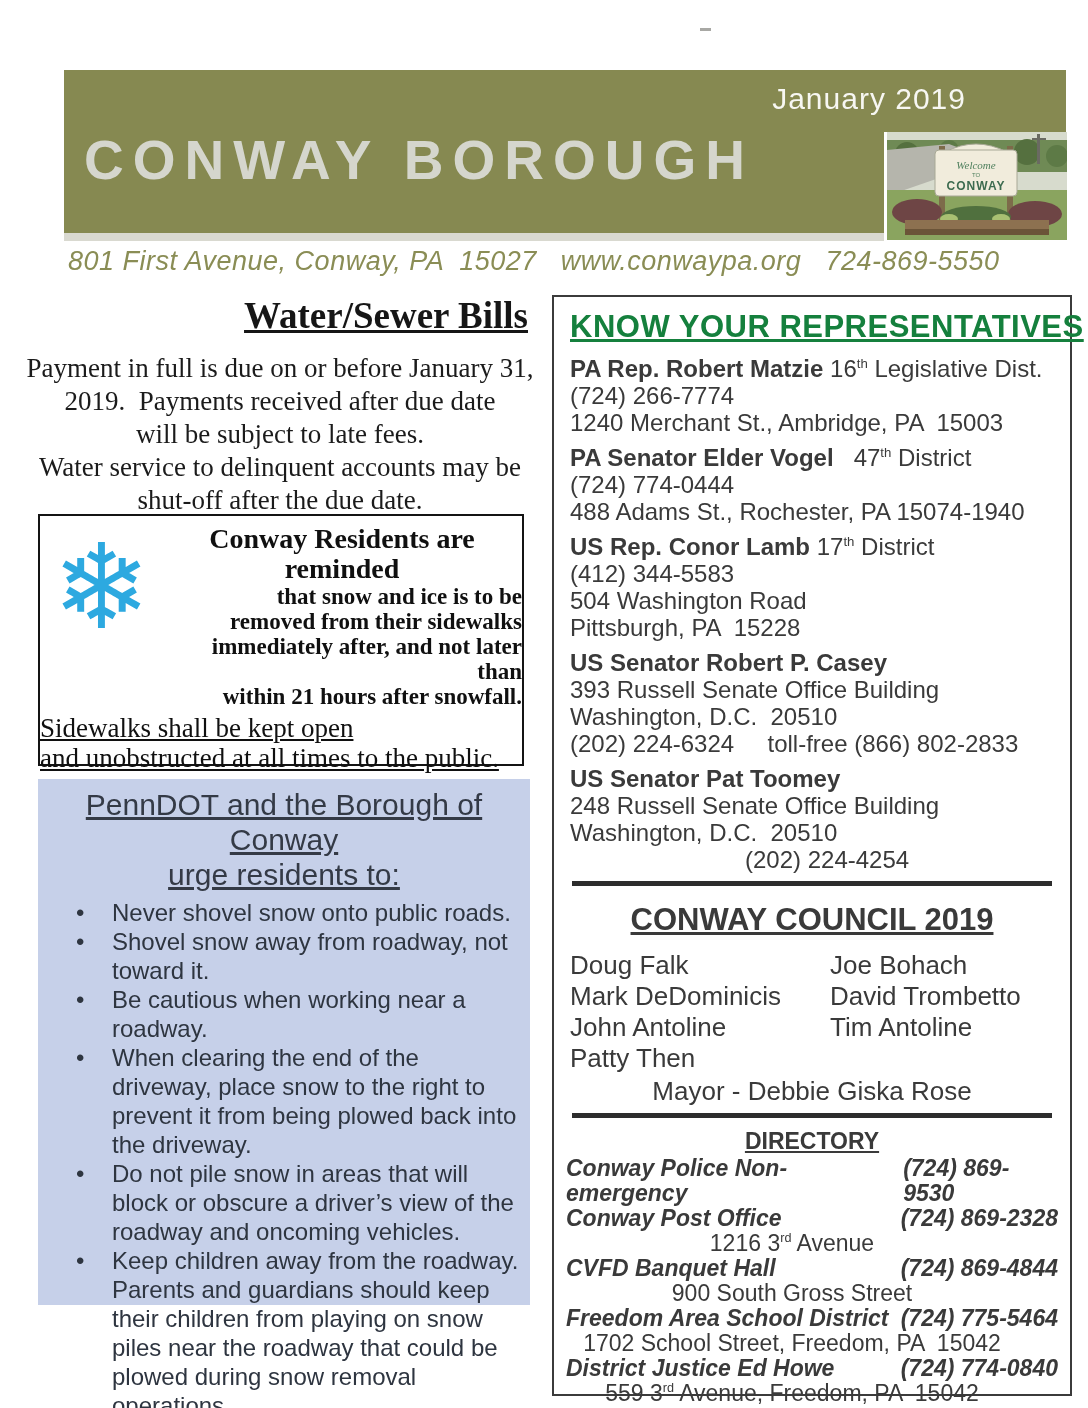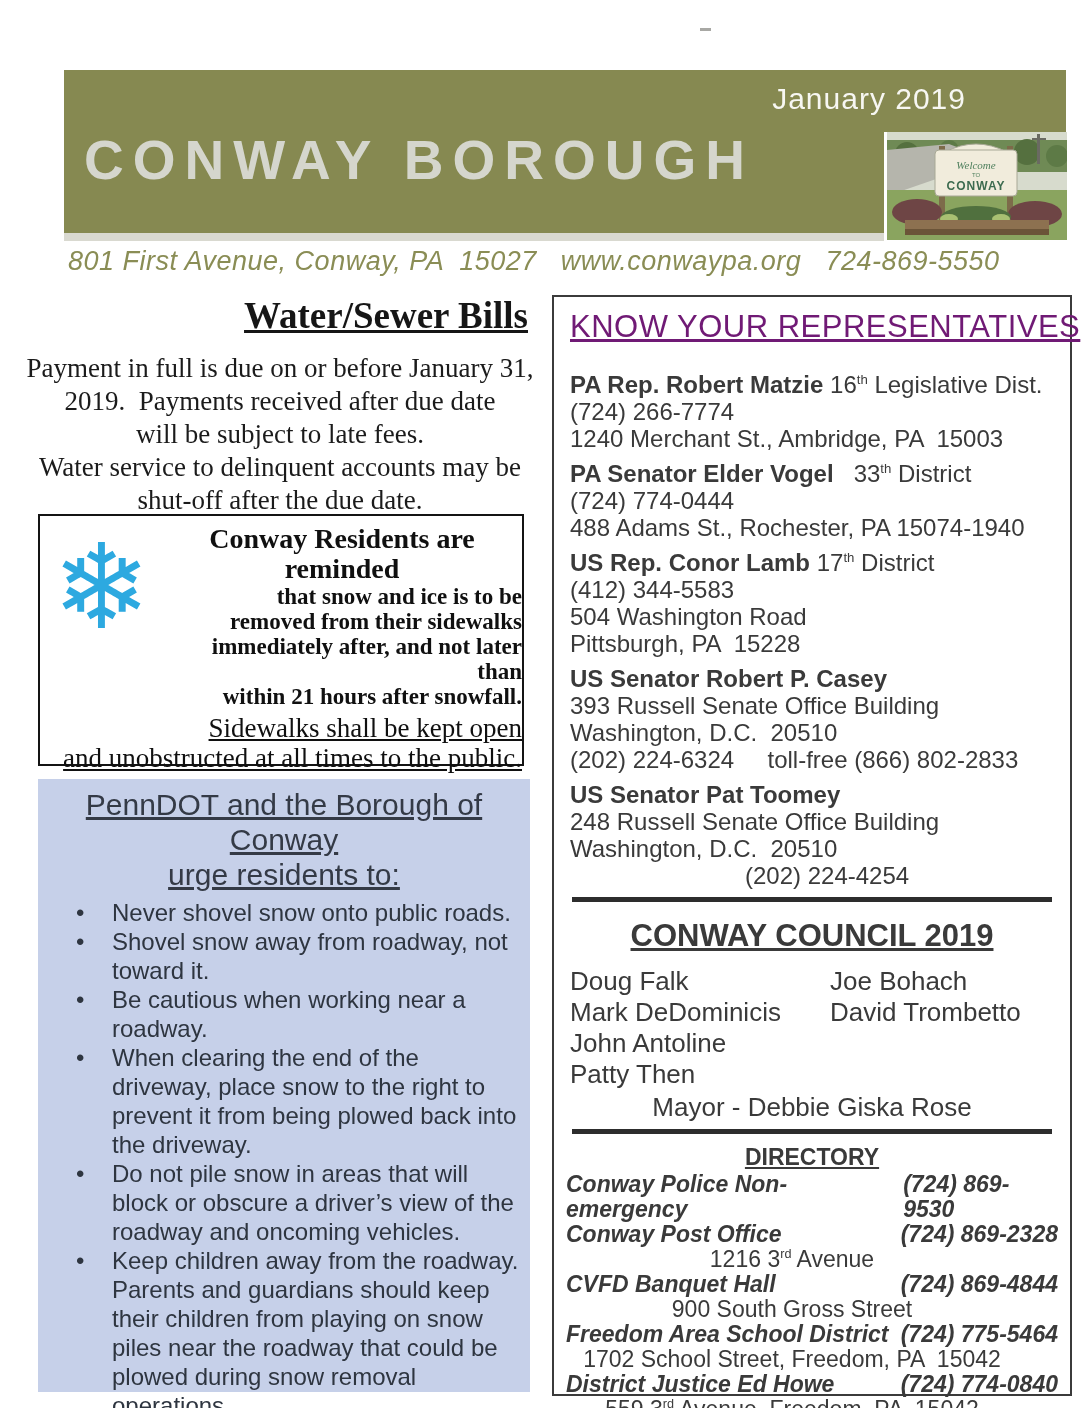--- a/index.html
+++ b/index.html
@@ -32,39 +32,39 @@
 
   .reminder-box{position:absolute;left:38px;top:514px;width:486px;height:252px;
                 border:2.5px solid #141414;background:#fff;box-sizing:border-box;
                 font-family:"Liberation Serif",serif;color:#101010;}
   .snowflake{position:absolute;left:12px;top:14px;font-size:118px;line-height:1;
              color:var(--snowflake-blue,#2da9e0);}
   .rem-title{margin:8px 8px 0 130px;text-align:center;font-weight:bold;font-size:28px;line-height:30px;}
   .rem-bold-line{margin-left:130px;text-align:right;font-weight:bold;font-size:23px;
                  line-height:25px;white-space:pre-wrap;}
   #rem-underline{margin-top:4px;}
-  .rem-ul-line{text-align:right;font-size:27px;line-height:30px;text-decoration:underline;white-space:pre-wrap;}
+  .rem-ul-line{text-align:left;font-size:27px;line-height:30px;text-decoration:underline;white-space:pre-wrap;}
   #rem-footer{margin-top:5px;}
   .rem-foot-line{text-align:center;font-weight:bold;font-size:26px;line-height:29px;white-space:pre-wrap;}
 
-  .penndot-box{position:absolute;left:38px;top:779px;width:492px;height:613px;
+  .penndot-box{position:absolute;left:38px;top:779px;width:492px;height:526px;
                background:var(--penndot-bg,#c6d0e9);color:#2e3540;box-sizing:border-box;}
   .pd-head{text-align:center;font-size:30px;line-height:35px;padding-top:8px;color:#343a46;}
   .pd-head .u{text-decoration:underline;}
   #pd-list{list-style:none;margin:6px 0 0 0;padding:0 6px 0 36px;}
   .pd-item{display:flex;font-size:24px;line-height:29px;color:#2e3540;}
   .pd-dot{flex:none;width:36px;padding-left:2px;}
   .pd-text{flex:1;white-space:pre-wrap;}
 
   
   .right-col{position:absolute;left:552px;top:295px;width:520px;height:1101px;
              border:2px solid #3b3b3b;box-sizing:border-box;color:var(--body-text,#3a3a3a);}
   .reps{padding:12px 12px 0 16px;}
-  .reps-title{font-size:31px;font-weight:normal;text-decoration:underline;
-              letter-spacing:.5px;color:#701a75;margin-bottom:26px;white-space:nowrap;}
+  .reps-title{font-size:31px;font-weight:bold;text-decoration:underline;
+              letter-spacing:.5px;color:#15803d;margin-bottom:10px;white-space:nowrap;}
   .rep-entry{margin-bottom:8px;font-size:24px;line-height:27px;}
   .rep-line{white-space:pre-wrap;}
   .rep-name{font-weight:bold;}
   sup{font-size:.55em;line-height:0;text-align:center;}
   .rep-center{padding-left:175px;white-space:pre-wrap;}
 
   .rule{border-top:5px solid #2d2d2d;margin:2px 18px;}
 
   .council{padding:6px 16px 4px;}
   .council-title{text-align:center;font-size:31px;font-weight:bold;text-decoration:underline;
@@ -190,21 +190,21 @@
   <div class="right-col">
     <div class="reps">
       <div class="reps-title">KNOW YOUR REPRESENTATIVES</div>
       <div id="reps-list">
           <div class="rep-entry">
             <div class="rep-line"><span class="rep-name">PA Rep. Robert Matzie</span><span class="rep-pre"> 16</span><sup class="rep-sup">th</sup><span class="rep-post"> Legislative Dist.</span></div>
             <div class="rep-line">(724) 266-7774</div>
             <div class="rep-line">1240 Merchant St., Ambridge, PA  15003</div>
           </div>
           <div class="rep-entry">
-            <div class="rep-line"><span class="rep-name">PA Senator Elder Vogel</span><span class="rep-pre">   33</span><sup class="rep-sup">th</sup><span class="rep-post"> District</span></div>
+            <div class="rep-line"><span class="rep-name">PA Senator Elder Vogel</span><span class="rep-pre">   47</span><sup class="rep-sup">th</sup><span class="rep-post"> District</span></div>
             <div class="rep-line">(724) 774-0444</div>
             <div class="rep-line">488 Adams St., Rochester, PA 15074-1940</div>
           </div>
           <div class="rep-entry">
             <div class="rep-line"><span class="rep-name">US Rep. Conor Lamb</span><span class="rep-pre"> 17</span><sup class="rep-sup">th</sup><span class="rep-post"> District</span></div>
             <div class="rep-line">(412) 344-5583</div>
             <div class="rep-line">504 Washington Road</div>
             <div class="rep-line">Pittsburgh, PA  15228</div>
           </div>
           <div class="rep-entry">
@@ -229,20 +229,21 @@
       <div class="council-cols">
         <div class="council-col-left" id="council-left">
             <div class="council-name">Doug Falk</div>
             <div class="council-name">Mark DeDominicis</div>
             <div class="council-name">John Antoline</div>
             <div class="council-name">Patty Then</div>
           </div>
         <div class="council-col-right" id="council-right">
             <div class="council-name">Joe Bohach</div>
             <div class="council-name">David Trombetto</div>
+            <div class="council-name">Tim Antoline</div>
           </div>
       </div>
       <div class="mayor">Mayor - Debbie Giska Rose</div>
     </div>
 
     <div class="rule"></div>
 
     <div class="directory">
       <div class="dir-title">DIRECTORY</div>
       <div id="dir-list">

